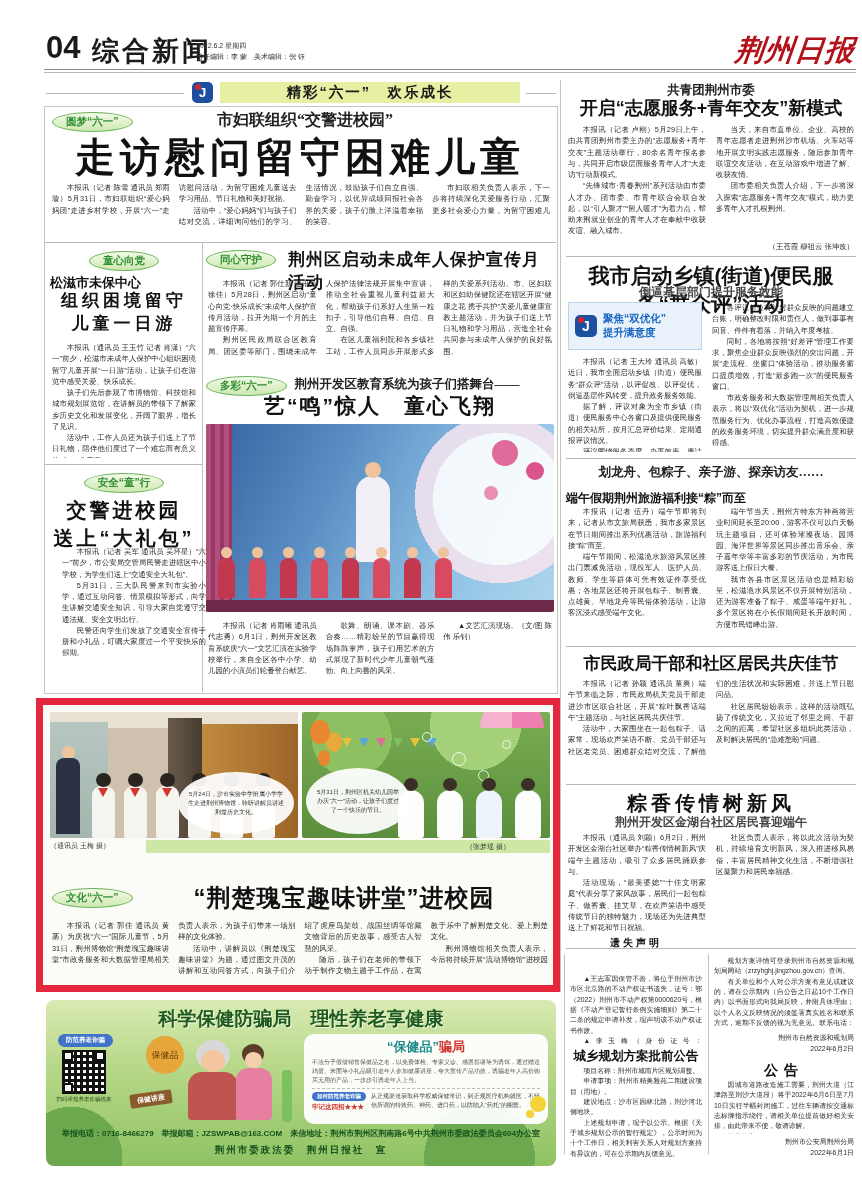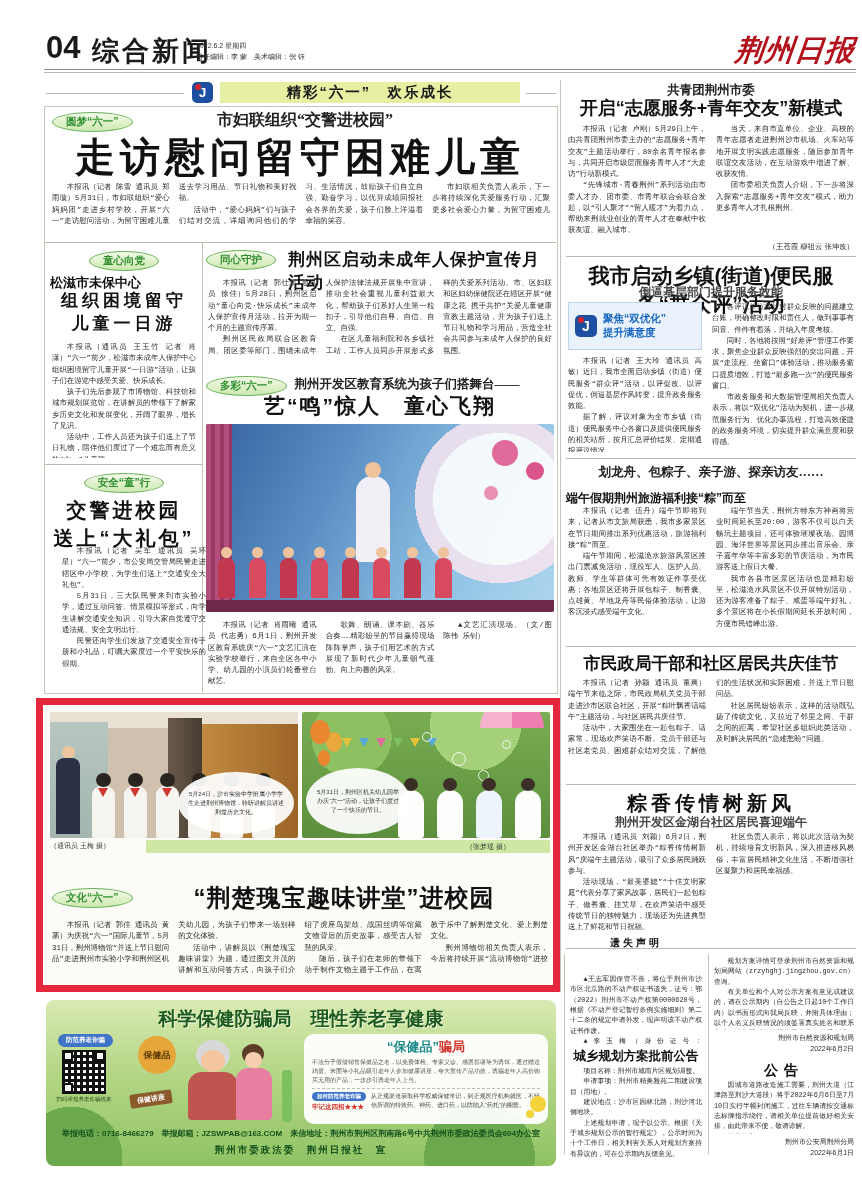--- a/index.html
+++ b/index.html
@@ -6,21 +6,21 @@
   .page{position:relative;width:862px;height:1197px;margin:0 auto;background:#ffffff;
         font-family:"Liberation Sans",sans-serif;color:#1a1a1a;overflow:hidden;}
   .ab{position:absolute;}
   .hr{position:absolute;border-top:1px solid #b9b9ad;height:0;}
   .vr{position:absolute;border-left:1px solid #c2c2b6;width:0;}
   .badge{display:inline-block;padding:2px 13px;border:1.5px solid #6ab35c;border-radius:50%;
          background:linear-gradient(#f4fbe9,#cde8b0);color:#2f8f2f;font-weight:bold;
          font-size:10.5px;white-space:nowrap;}
   .kick{font-family:"Liberation Serif",serif;font-weight:bold;color:#222;}
   .hl{font-weight:900;color:#111;}
-  .bt{font-size:7.4px;line-height:1.52;color:#2b2b2b;text-align:justify;overflow:hidden;font-family:Liberation Mono, monospace;}
+  .bt{font-size:7.4px;line-height:1.52;color:#2b2b2b;text-align:justify;overflow:hidden;}
   .bt p{margin:0;text-indent:2em;}
   .cols2{column-count:2;column-gap:10px;column-fill:auto;}
   .cols3{column-count:3;column-gap:9px;column-fill:auto;}
   .cols4{column-count:4;column-gap:9px;column-fill:auto;}
   .byline{font-size:7.4px;text-align:right;color:#2b2b2b;}
   .frame{position:absolute;border:1px solid #c6c6b8;}
   
   .ph{position:absolute;overflow:hidden;border-radius:2px;}
   .bubble{position:absolute;background:rgba(255,255,255,.93);border-radius:50%;
           font-size:6px;line-height:1.5;color:#333;display:flex;align-items:center;
@@ -192,40 +192,40 @@
     </div>
     <div class="bubble" style="left:4px;bottom:4px;width:104px;height:66px;">5月31日，荆州区机关幼儿园举办庆“六一”活动，让孩子们度过了一个快乐的节日。</div>
   </div>
   <div class="ab" style="left:146px;top:840px;width:404px;height:13px;background:#cfe7a4;"></div>
   <div class="ab" style="left:466px;top:842px;font-size:7px;color:#333;">（张梦瑶 摄）</div>
 
   
   <div class="ab badge" style="left:52px;top:888px;">文化“六一”</div>
   <div class="ab hl" style="left:140px;top:882px;width:408px;text-align:center;font-size:24px;letter-spacing:1px;">“荆楚瑰宝趣味讲堂”进校园</div>
   <div class="ab bt cols4" style="left:52px;top:920px;width:496px;height:62px;">
-      <p>本报讯（记者 郭佳 通讯员 黄菡）为庆祝“六一”国际儿童节，5月31日，荆州博物馆“并送上节日慰问品”走进荆州市实验小学和荆州区机关幼儿园，为孩子们带来一场别样的文化体验。</p>
+      <p>本报讯（记者 郭佳 通讯员 黄菡）为庆祝“六一”国际儿童节，5月31日，荆州博物馆“荆楚瑰宝趣味讲堂”市政务服务和大数据管理局相关负责人表示，为孩子们带来一场别样的文化体验。</p>
       <p>活动中，讲解员以《荆楚瑰宝趣味讲堂》为题，通过图文并茂的讲解和互动问答方式，向孩子们介绍了虎座鸟架鼓、战国丝绸等馆藏文物背后的历史故事，感受古人智慧的风采。</p>
       <p>随后，孩子们在老师的带领下动手制作文物主题手工作品，在寓教于乐中了解荆楚文化、爱上荆楚文化。</p>
       <p>荆州博物馆相关负责人表示，今后将持续开展“流动博物馆”进校园活动，让更多孩子在家门口感受荆楚文化的魅力。</p>
     </div>
 
   
   <div class="ab" style="left:46px;top:1000px;width:510px;height:166px;border-radius:8px;
        background:radial-gradient(circle at 85% 95%,#6ca84d 0 12%,transparent 12%),radial-gradient(circle at 5% 95%,#6ca84d 0 10%,transparent 10%),linear-gradient(#d9eab2 0%,#b7d889 40%,#8fc263 100%);overflow:hidden;">
     <div class="ab" style="left:0;top:6px;width:100%;text-align:center;font-size:19px;font-weight:900;color:#1c5a20;text-shadow:1px 1px 0 #f2f8dd;">科学保健防骗局　理性养老享健康</div>
     <div class="ab" style="left:12px;top:34px;padding:2px 8px;border-radius:9px;background:#3f74c9;color:#fff;font-size:6.5px;font-weight:bold;">防范养老诈骗</div>
     <div class="ab" style="left:16px;top:50px;width:44px;height:44px;background:
          repeating-linear-gradient(0deg,#111 0 3px,transparent 3px 6px),
          repeating-linear-gradient(90deg,#111 0 3px,#fff 3px 6px);">
       <div class="ab" style="left:1px;top:1px;width:10px;height:10px;background:#fff;border:2px solid #111;box-sizing:border-box;"></div>
       <div class="ab" style="right:1px;top:1px;width:10px;height:10px;background:#fff;border:2px solid #111;box-sizing:border-box;"></div>
       <div class="ab" style="left:1px;bottom:1px;width:10px;height:10px;background:#fff;border:2px solid #111;box-sizing:border-box;"></div>
     </div>
     <div class="ab" style="left:4px;top:96px;width:68px;text-align:center;font-size:5.5px;color:#234d18;">扫码举报养老诈骗线索</div>
-    <div class="ab" style="left:92px;top:36px;width:38px;height:38px;border-radius:50%;background:#e6a63a;display:flex;align-items:center;justify-content:center;font-size:9px;font-weight:700;color:#5e3a04;">保健品</div>
+    <div class="ab" style="left:100px;top:36px;width:38px;height:38px;border-radius:50%;background:#e6a63a;display:flex;align-items:center;justify-content:center;font-size:9px;font-weight:400;color:#5e3a04;">保健品</div>
     <div class="ab" style="left:84px;top:92px;padding:2px 7px;background:#8a5a2b;color:#fff;font-size:7px;font-weight:bold;transform:rotate(-8deg);border-radius:2px;">保健讲座</div>
 
     <div class="ab" style="left:150px;top:40px;width:34px;height:30px;border-radius:50%;background:#d8d8d8;"></div>
     <div class="ab" style="left:155px;top:50px;width:24px;height:22px;border-radius:50%;background:#f3c6a0;"></div>
     <div class="ab" style="left:142px;top:72px;width:50px;height:48px;border-radius:14px 14px 4px 4px;background:#c0544f;"></div>
     <div class="ab" style="left:196px;top:44px;width:22px;height:20px;border-radius:50%;background:#5a3c28;"></div>
     <div class="ab" style="left:199px;top:52px;width:17px;height:16px;border-radius:50%;background:#f6cfae;"></div>
     <div class="ab" style="left:190px;top:68px;width:36px;height:52px;border-radius:12px 12px 4px 4px;background:#e77fa0;"></div>
     <div class="ab" style="left:236px;top:70px;width:10px;height:52px;background:#7cc15e;border-radius:4px;"></div>
 

